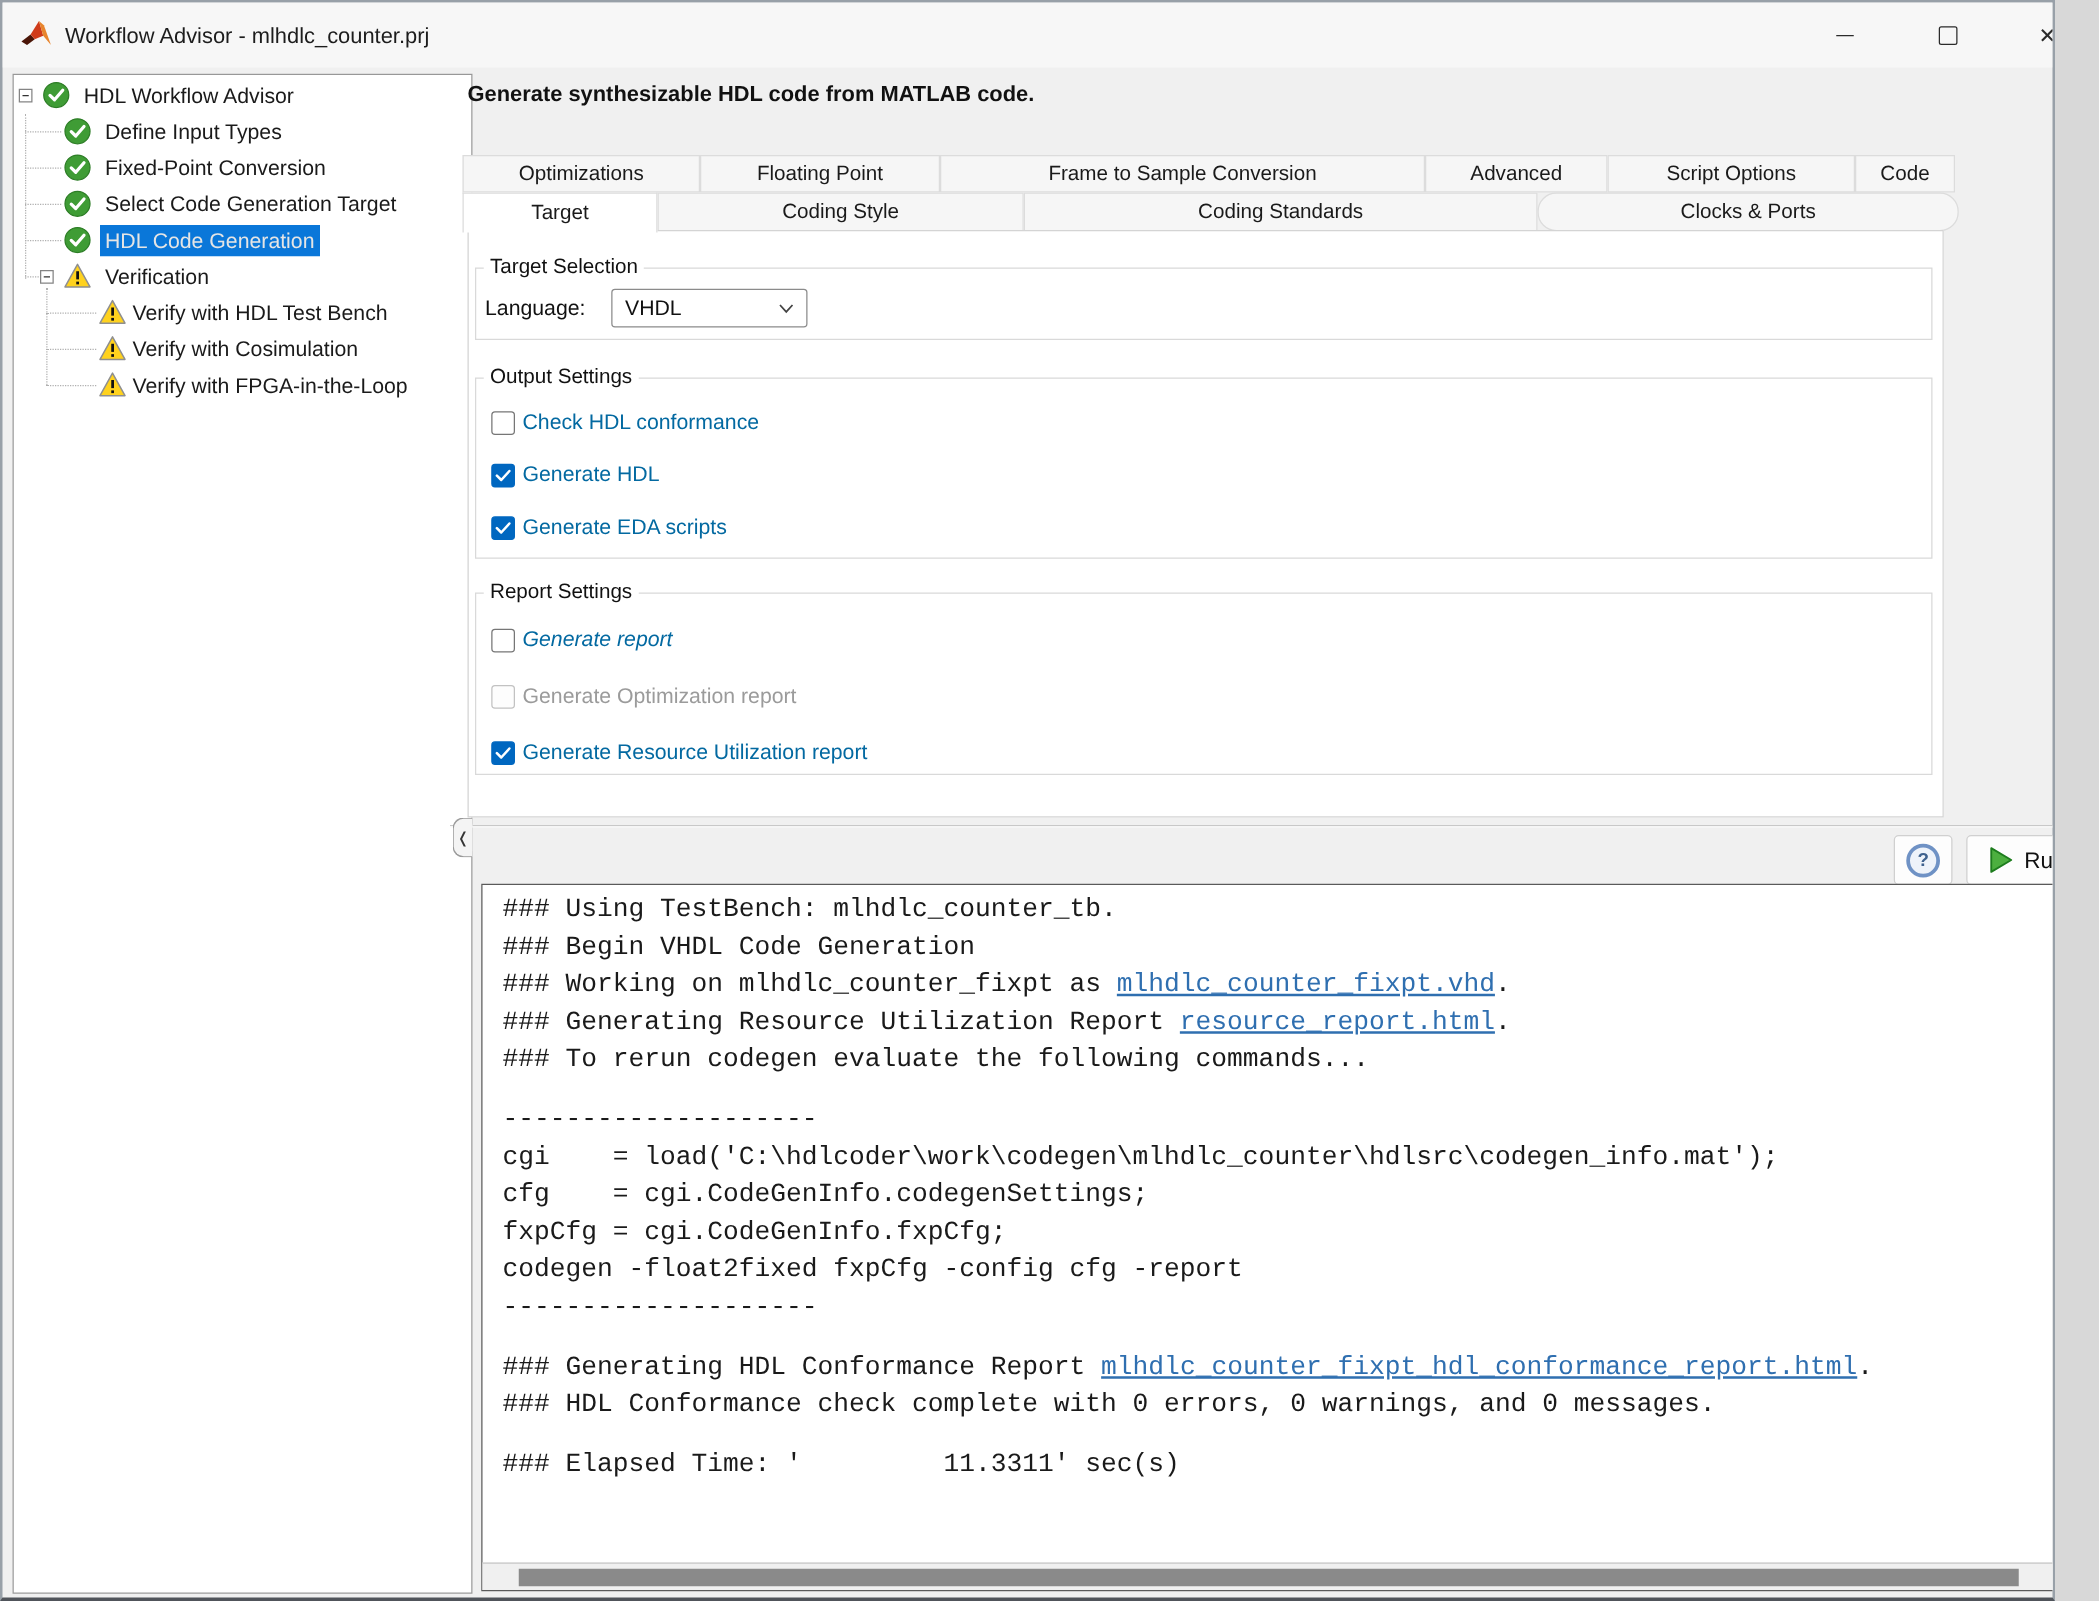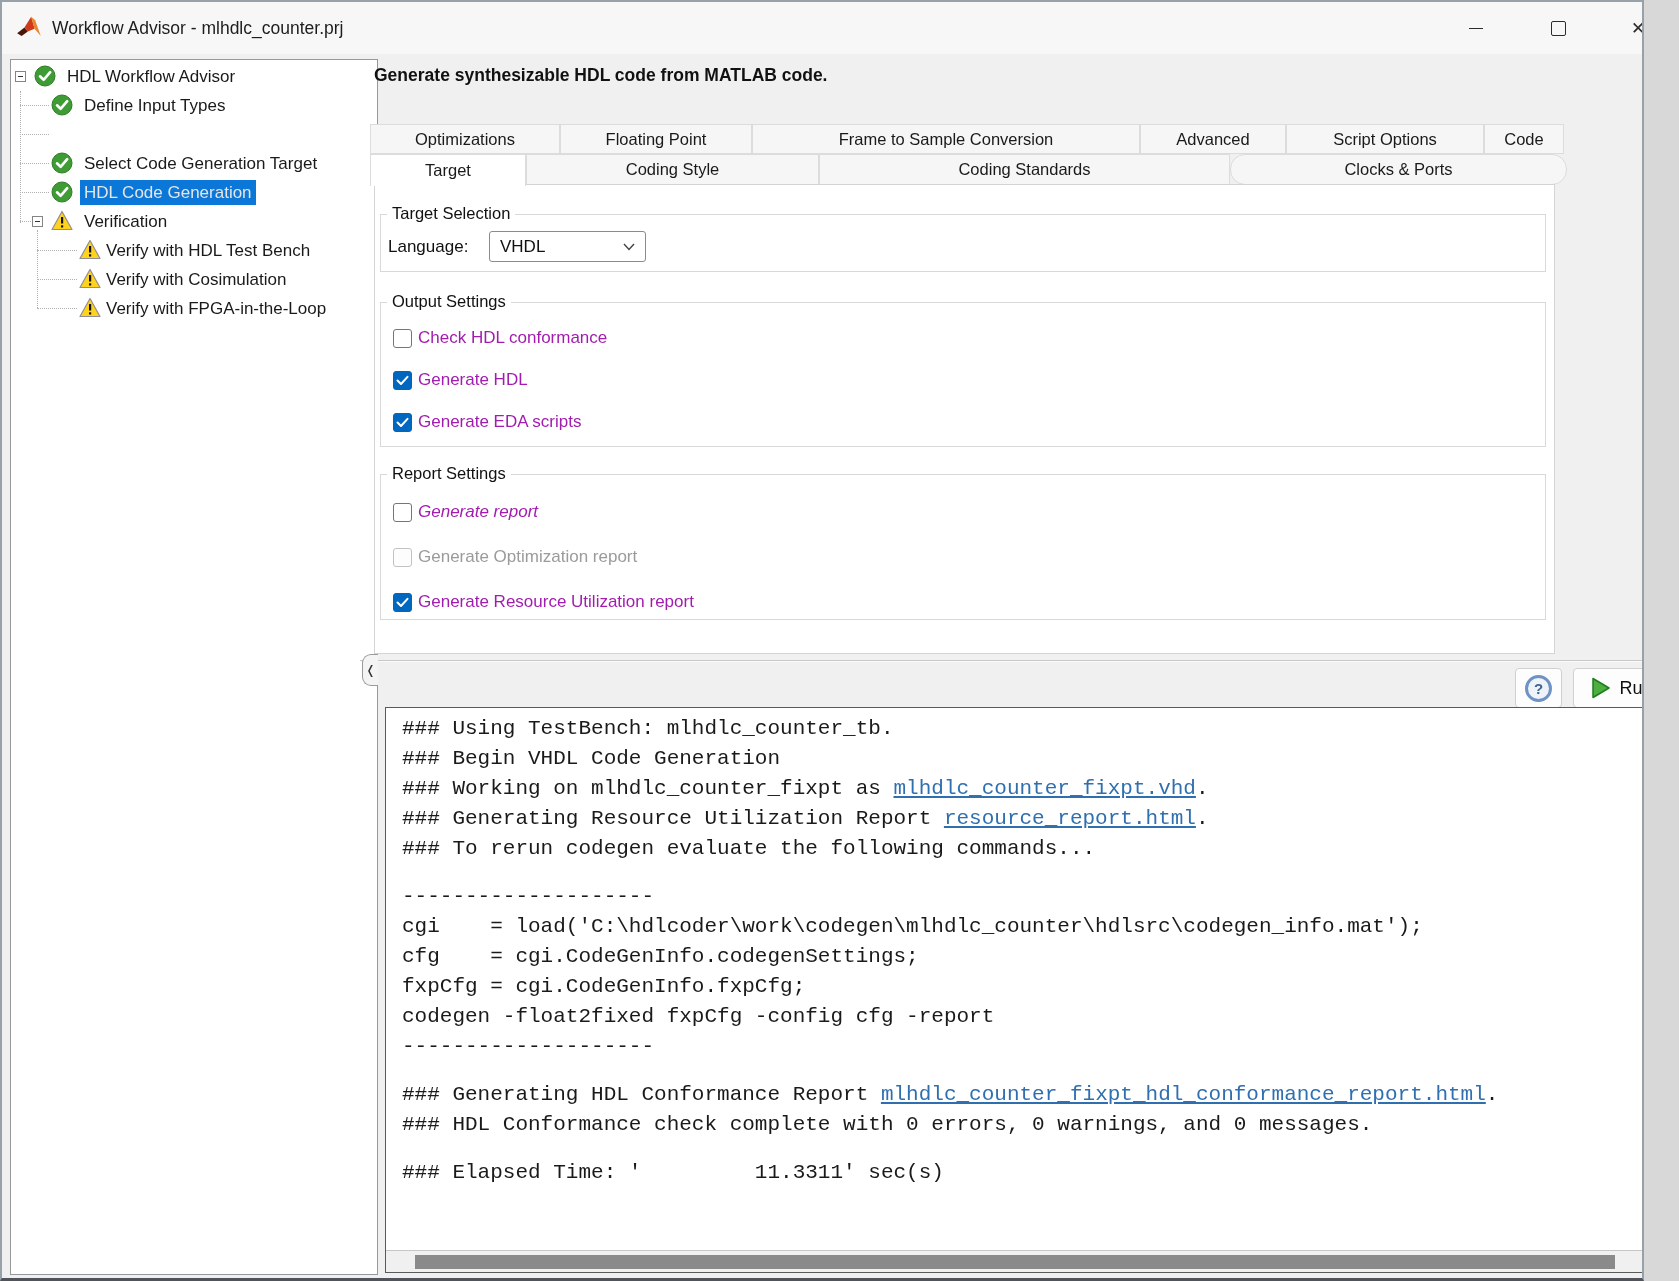--- a/index.html
+++ b/index.html
@@ -40,21 +40,21 @@
   .fs-legend{position:absolute;top:-11px;left:6px;background:#fff;padding:0 5px;font-size:16.5px;color:#111;}
   .form-label{position:absolute;font-size:17px;color:#111;}
   .combo{position:absolute;background:#fff;border:1px solid #8b8b8b;border-radius:3px;box-sizing:border-box;
     display:flex;align-items:center;font-size:17px;padding:0 10px;color:#111;}
   .combo .chev{margin-left:auto;display:flex;align-items:center;}
   .cb-row{position:absolute;left:12px;display:flex;align-items:center;height:22px;}
   .cb-box{width:19px;height:19px;box-sizing:border-box;border:1px solid #767676;border-radius:3px;
     background:#fff;margin-right:6px;display:flex;align-items:center;justify-content:center;flex:none;}
   .cb-box.checked{background:#0067c0;border-color:#0067c0;}
   .cb-box.disabled{border-color:#c2c2c2;background:#fdfdfd;}
-  .cb-text{font-size:17px;color:#a21caf;}
+  .cb-text{font-size:17px;color:#0369a1;}
   .cb-row.disabled .cb-text{color:#9b9b9b;}
   .sep-line{position:absolute;left:358px;top:658px;width:1313px;height:1px;background:#c8c8c8;}
   .sep-line2{position:absolute;left:358px;top:659px;width:1313px;height:1px;background:#fafafa;}
   .collapse-handle{position:absolute;left:360px;top:652px;width:16px;height:32px;background:#f4f4f4;
     border:1px solid #9a9a9a;border-right:none;border-radius:9px 0 0 9px;box-sizing:border-box;
     display:flex;align-items:center;justify-content:center;font-size:12px;color:#333;}
   .btn{position:absolute;top:666px;height:40px;background:#fdfdfd;border:1px solid #d0d0d0;border-radius:4px;
     box-sizing:border-box;display:flex;align-items:center;justify-content:center;}
   .help-btn{left:1513px;width:47px;}
   .help-circle{width:27px;height:27px;border-radius:50%;border:3px solid #6f92c5;box-sizing:border-box;
@@ -122,20 +122,29 @@
       </div>
       <div class="tree-row" style="top: 31px; left: 0px; width: 100%;">
         <span style="position: absolute; left: 40px; top: 3px; width: 22px; height: 22px;">
           <svg class="t-icon" viewBox="0 0 22 22">
             <circle cx="11" cy="11" r="10" fill="#3f9c35" stroke="#2d7d26" stroke-width="1"></circle>
             <path d="M6 11.3 L9.6 14.8 L16.2 7.2" stroke="#fff" stroke-width="2.6" fill="none" stroke-linecap="round" stroke-linejoin="round"></path>
           </svg>
         </span>
         <span class="t-label" style="position: absolute; left: 69px; top: 2px;">Define Input Types</span>
       </div>
+      <div class="tree-row" style="top: 60px; left: 0px; width: 100%;">
+        <span style="position: absolute; left: 40px; top: 3px; width: 22px; height: 22px;">
+          <svg class="t-icon" viewBox="0 0 22 22">
+            <circle cx="11" cy="11" r="10" fill="#3f9c35" stroke="#2d7d26" stroke-width="1"></circle>
+            <path d="M6 11.3 L9.6 14.8 L16.2 7.2" stroke="#fff" stroke-width="2.6" fill="none" stroke-linecap="round" stroke-linejoin="round"></path>
+          </svg>
+        </span>
+        <span class="t-label" style="position: absolute; left: 69px; top: 2px;">Fixed-Point Conversion</span>
+      </div>
       <div class="tree-row" style="top: 89px; left: 0px; width: 100%;">
         <span style="position: absolute; left: 40px; top: 3px; width: 22px; height: 22px;">
           <svg class="t-icon" viewBox="0 0 22 22">
             <circle cx="11" cy="11" r="10" fill="#3f9c35" stroke="#2d7d26" stroke-width="1"></circle>
             <path d="M6 11.3 L9.6 14.8 L16.2 7.2" stroke="#fff" stroke-width="2.6" fill="none" stroke-linecap="round" stroke-linejoin="round"></path>
           </svg>
         </span>
         <span class="t-label" style="position: absolute; left: 69px; top: 2px;">Select Code Generation Target</span>
       </div>
       <div class="tree-row" style="top: 118px; left: 0px; width: 100%;">

